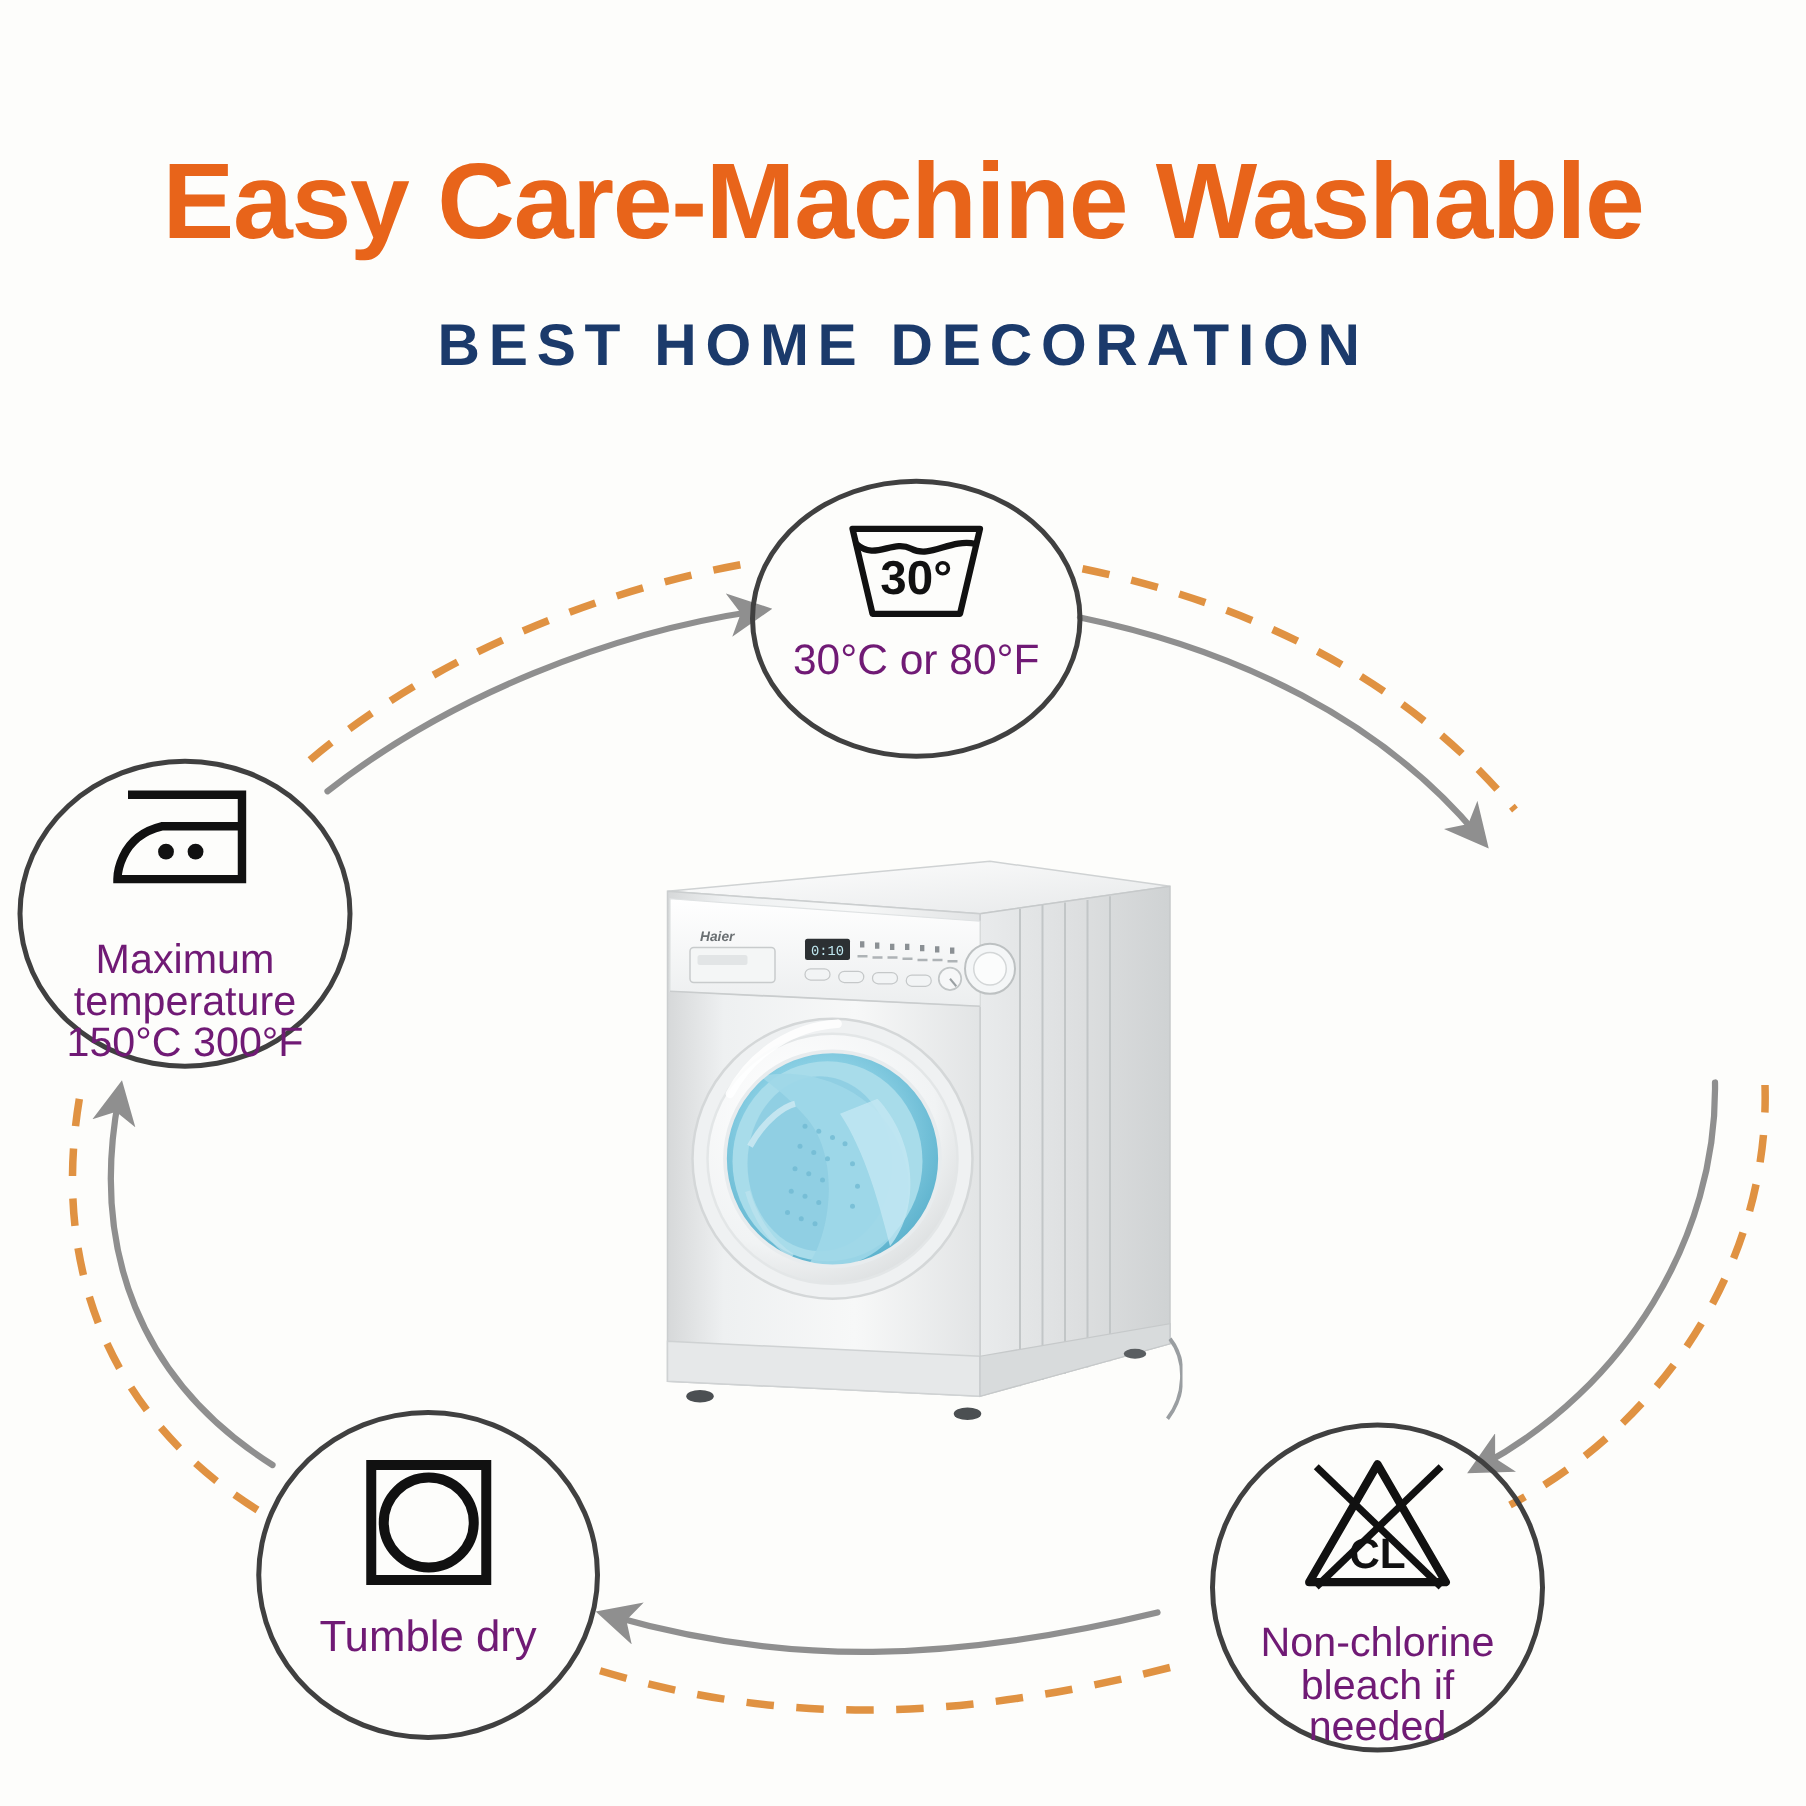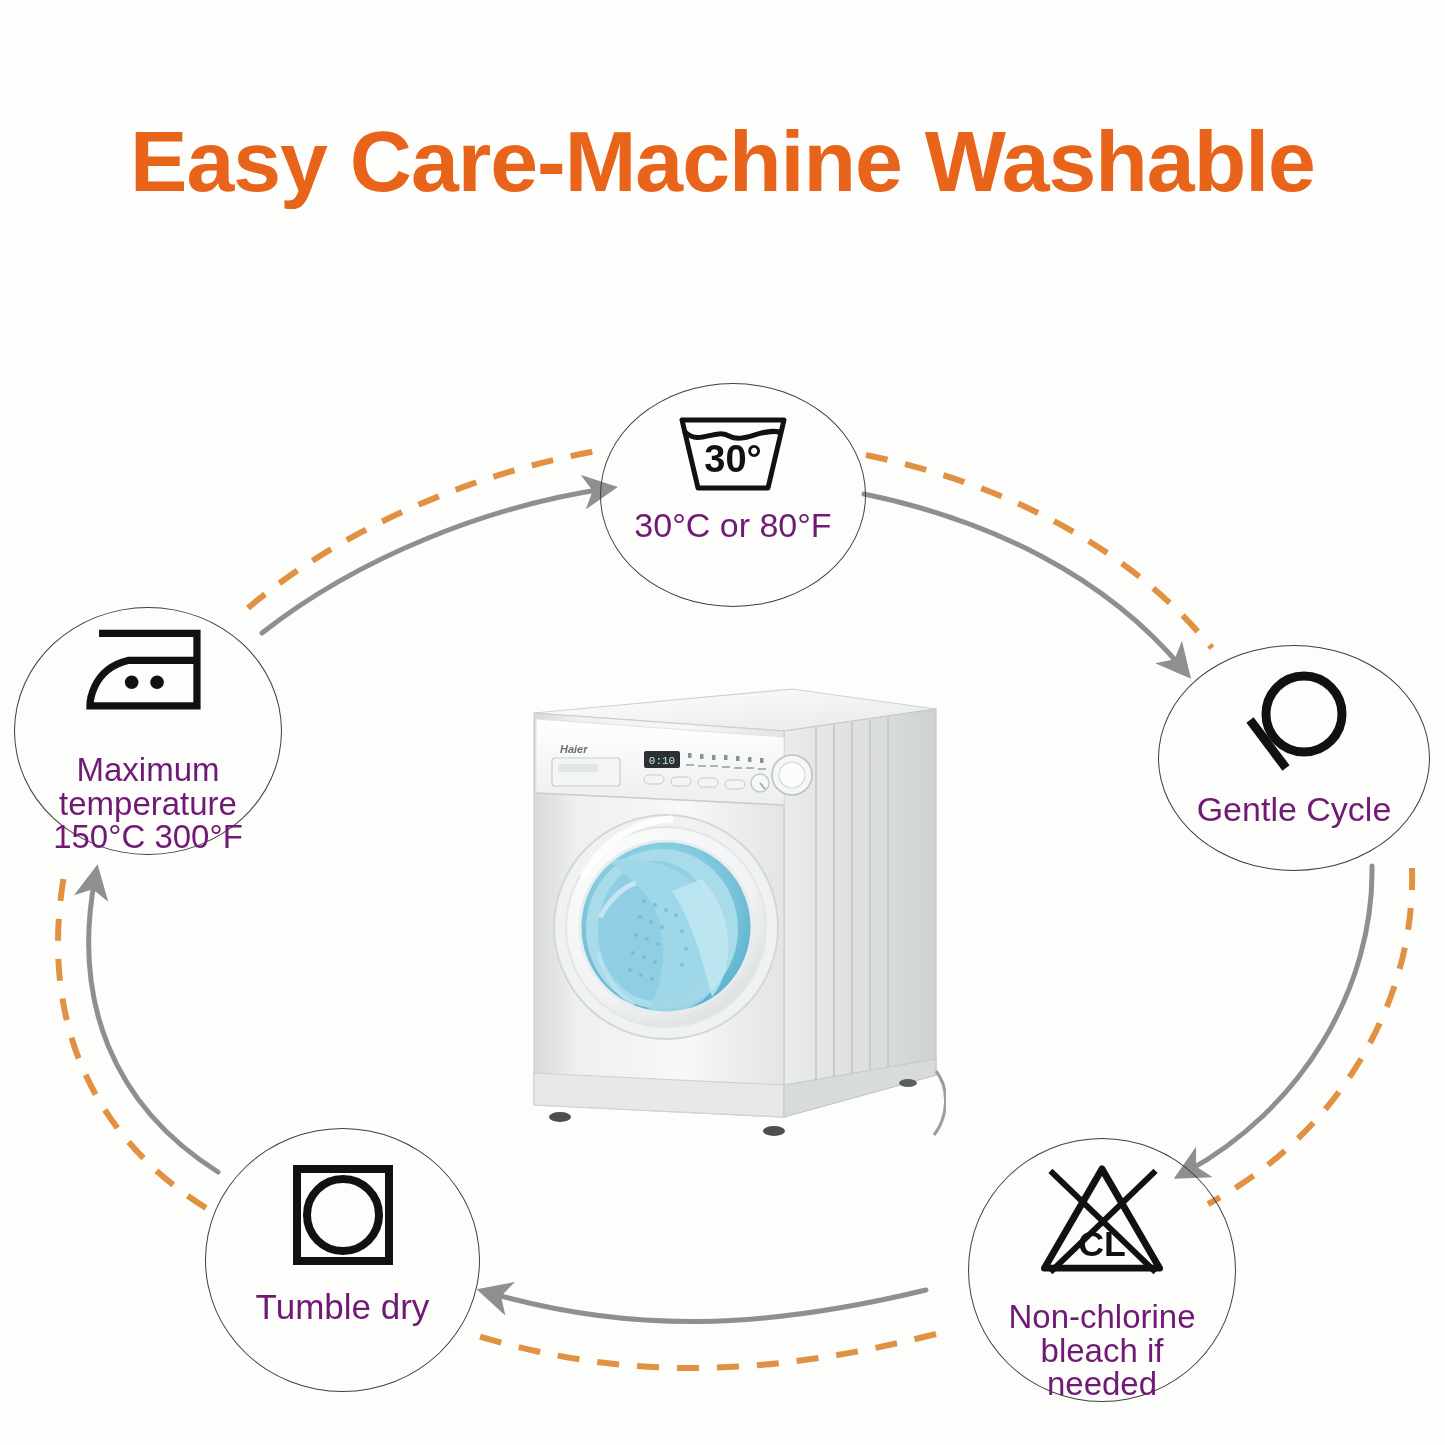--- a/index.html
+++ b/index.html
@@ -53,21 +53,21 @@
     left: 0;
     top: 0;
     width: 1445px;
     height: 1445px;
     pointer-events: none;
   }
 
   
   .node {
     position: absolute;
-    border: 1px solid #404040;
+    border: 4px solid #404040;
     border-radius: 50%;
     background: transparent;
     box-sizing: border-box;
     display: flex;
     flex-direction: column;
     align-items: center;
     justify-content: flex-start;
   }
   .node .sym {
     display: block;
@@ -108,20 +108,21 @@
     width: 430px;
     height: 520px;
   }
 </style>
 </head>
 <body>
 
 <div id="stage">
 
   <div class="title">Easy Care-Machine Washable</div>
+  <div class="subtitle">BEST HOME DECORATION</div>
 
   <svg id="connectors" viewBox="0 0 1445 1445">
     <defs>
       <marker id="ah" markerWidth="7" markerHeight="7" refX="4.2" refY="3.5" orient="auto" markerUnits="strokeWidth">
         <path d="M0,0 L7,3.5 L0,7 L1.9,3.5 Z" fill="#8f8f8f"></path>
       </marker>
     </defs>
 
     <g fill="none" stroke="#8f8f8f" stroke-width="5" stroke-linecap="round">
 
@@ -286,27 +287,20 @@
 
   <div class="node" id="node-wash">
     <svg class="sym" width="118" height="88" viewBox="0 0 118 88">
       <path d="M8,10 L110,10 L94,78 L24,78 Z" fill="none" stroke="#111" stroke-width="5" stroke-linejoin="round"></path>
       <path d="M11,22 C26,36 40,18 55,26 C70,34 86,18 106,22" fill="none" stroke="#111" stroke-width="5" stroke-linecap="round"></path>
       <text x="59" y="62" text-anchor="middle" font-family="Liberation Sans, sans-serif" font-size="38" font-weight="bold" fill="#111">30°</text>
     </svg>
     <div class="label">30°C or 80°F</div>
   </div>
 
-  <div class="node" id="node-gentle">
-    <svg class="sym" width="120" height="112" viewBox="0 0 120 112">
-      <circle cx="70" cy="46" r="38" fill="none" stroke="#111" stroke-width="9"></circle>
-      <line x1="16" y1="52" x2="52" y2="100" stroke="#111" stroke-width="9" stroke-linecap="butt"></line>
-    </svg>
-    <div class="label">Gentle Cycle</div>
-  </div>
 
   <div class="node" id="node-bleach">
     <svg class="sym" width="132" height="120" viewBox="0 0 132 120">
       <path d="M66,8 L124,108 L8,108 Z" fill="none" stroke="#111" stroke-width="7" stroke-linejoin="round"></path>
       <text x="66" y="96" text-anchor="middle" font-family="Liberation Sans, sans-serif" font-size="36" font-weight="bold" fill="#111">CL</text>
       <line x1="14" y1="10" x2="120" y2="112" stroke="#111" stroke-width="6"></line>
       <line x1="120" y1="10" x2="14" y2="112" stroke="#111" stroke-width="6"></line>
     </svg>
     <div class="label">Non-chlorine
 bleach if

